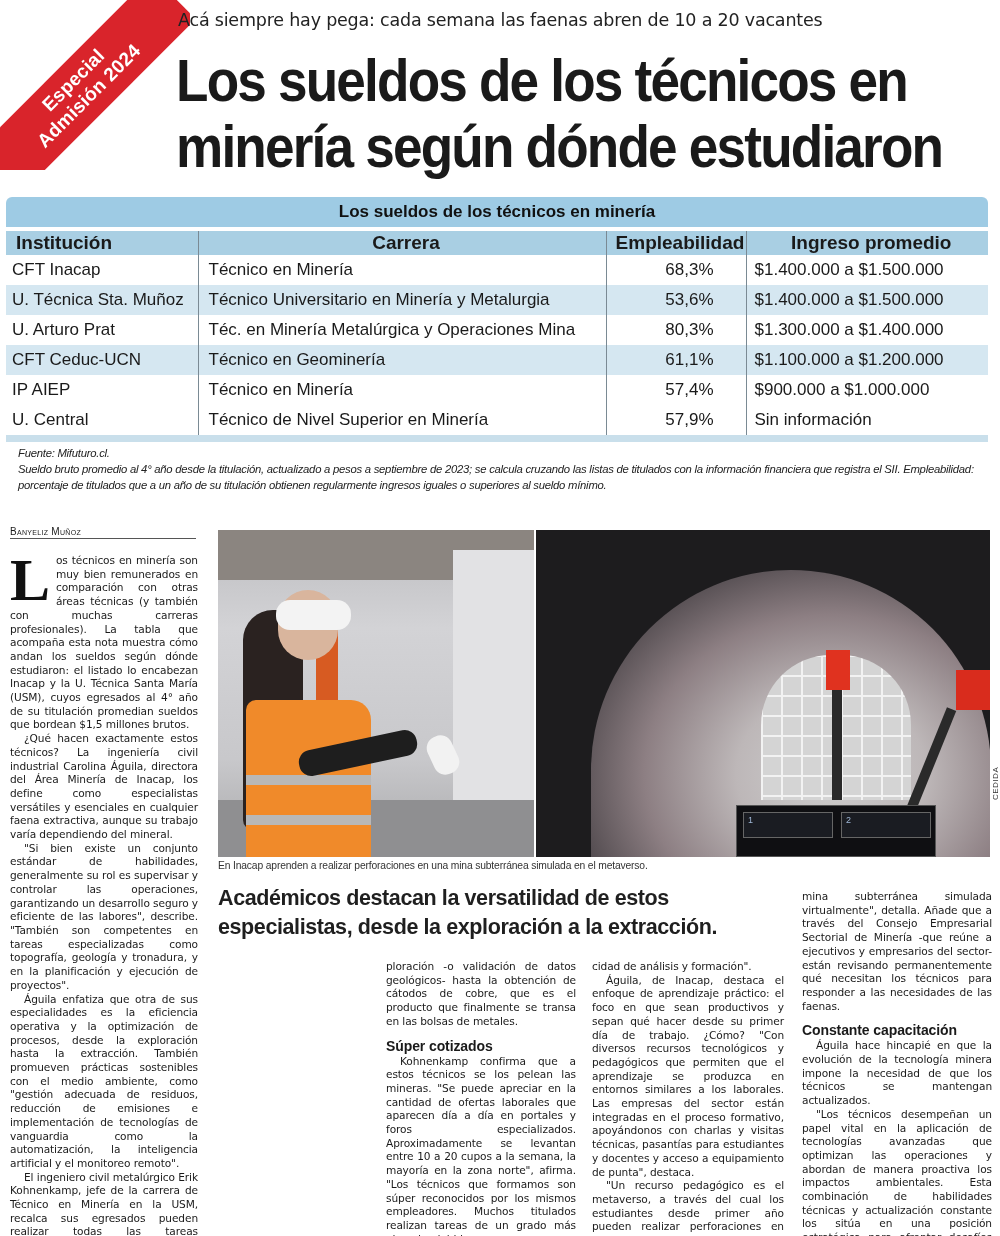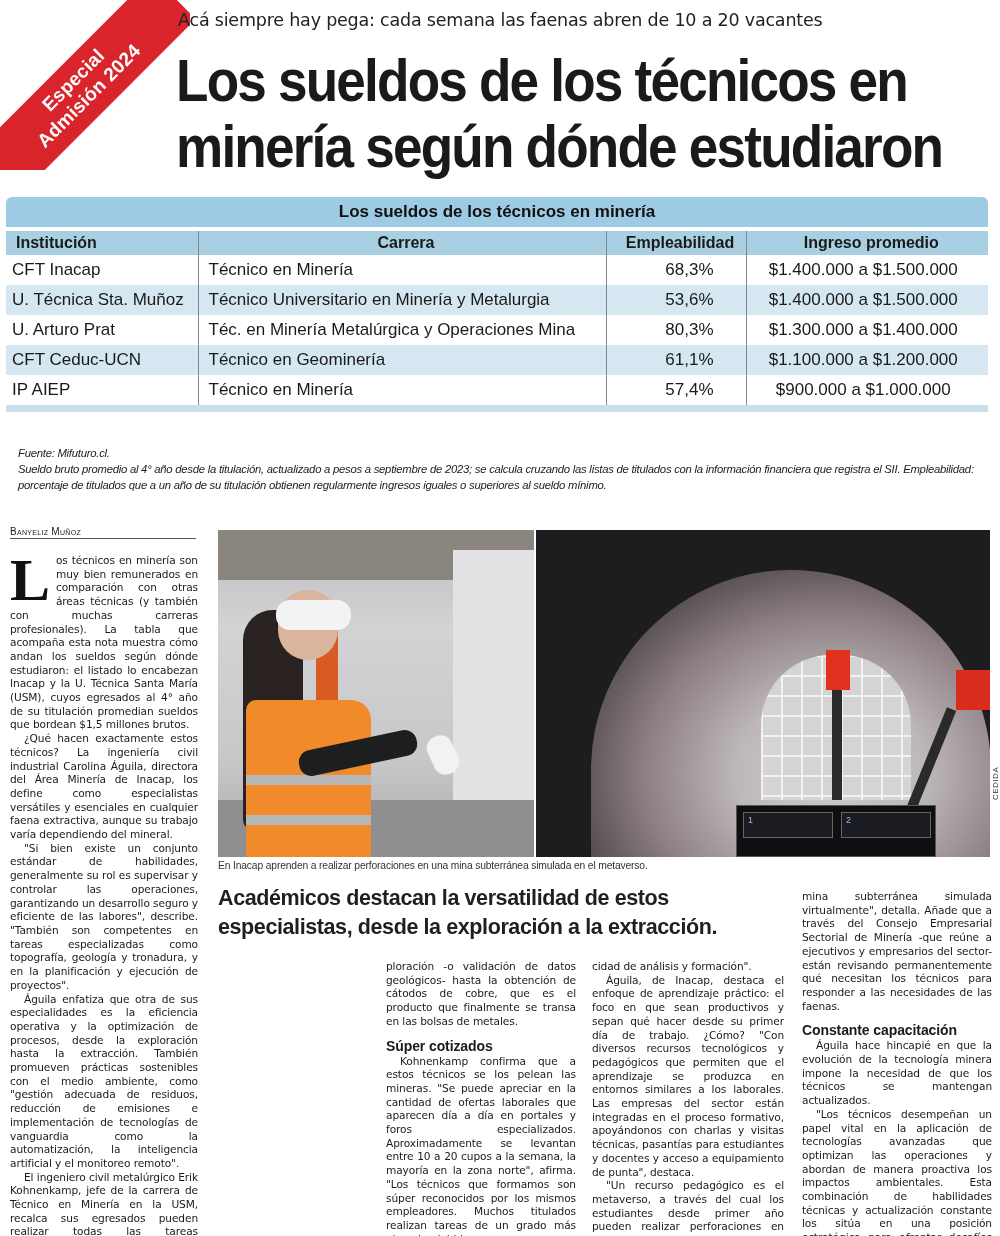--- a/index.html
+++ b/index.html
@@ -17,28 +17,28 @@
   .ribbon span { display: block; }
 
   .kicker { position: absolute; left: 178px; top: 10px; font-size: 17.5px; color: #222; font-family: "DejaVu Sans", sans-serif; letter-spacing: -0.2px; }
   .headline { position: absolute; left: 176px; top: 48px; width: 820px; font-family: "Liberation Sans", sans-serif; font-weight: bold; font-size: 59px; line-height: 66px; letter-spacing: -2px; color: #1a1a1a; transform: scaleX(0.9); transform-origin: left top; white-space: nowrap; }
 
   
   .tbl-wrap { position: absolute; left: 6px; top: 197px; width: 982px; }
   .tbl-title { height: 30px; background: #9ecbe4; border-radius: 6px 6px 0 0; text-align: center; font-weight: bold; font-size: 17px; line-height: 30px; color: #111; }
   .tbl-gap { height: 4px; background: #fff; }
   table { width: 100%; border-collapse: collapse; font-size: 17px; }
-  th { background: #a9cfe3; font-weight: bold; font-size: 16px; height: 24px; text-align: center; }
+  th { background: #a9cfe3; font-weight: bold; font-size: 19px; height: 24px; text-align: center; }
   th:first-child { text-align: left; padding-left: 10px; }
   td { height: 30px; padding: 0 8px; white-space: nowrap; }
   tr.alt td { background: #d5e7f1; }
   td.c-inst { width: 192px; padding-left: 6px; }
   td.c-car { width: 408px; padding-left: 10px; }
   td.c-emp { width: 140px; text-align: right; padding-right: 32px; margin-top: 12px; }
-  td.c-ing { text-align: center; padding-right: 16px; margin-left: 44px; }
+  td.c-ing { text-align: left; padding-right: 16px; margin-left: 44px; }
   .vline { border-left: 1px solid #7a8a94; padding-left: 8px; }
   .tbl-foot { height: 7px; background: #c9dfeb; }
   .notes { position: absolute; left: 18px; top: 445px; width: 975px; font-style: italic; font-size: 11.3px; line-height: 16px; color: #222; letter-spacing: -0.25px; }
 
   
   .byline { position: absolute; left: 10px; top: 526px; width: 186px; border-bottom: 1px solid #555; font-size: 10px; font-variant: small-caps; letter-spacing: 0.3px; padding-bottom: 1px; }
 
   
   .col { position: absolute; font-family: "DejaVu Sans", sans-serif; font-size: 10.6px; line-height: 13.7px; text-align: justify; color: #1a1a1a; hyphens: auto; letter-spacing: -0.1px; }
   .col p { text-indent: 14px; }
@@ -131,20 +131,26 @@
         <td class="c-car vline">Técnico en Geominería</td>
         <td class="c-emp vline">61,1%</td>
         <td class="c-ing vline">$1.100.000 a $1.200.000</td>
       </tr>
       <tr>
         <td class="c-inst">IP AIEP</td>
         <td class="c-car vline">Técnico en Minería</td>
         <td class="c-emp vline">57,4%</td>
         <td class="c-ing vline">$900.000 a $1.000.000</td>
       </tr>
+      <tr>
+        <td class="c-inst">U. Central</td>
+        <td class="c-car vline">Técnico de Nivel Superior en Minería</td>
+        <td class="c-emp vline">57,9%</td>
+        <td class="c-ing vline">Sin información</td>
+      </tr>
     </tbody>
   </table>
   <div class="tbl-foot"></div>
 </div>
 
 <div class="notes">
   <div>Fuente: Mifuturo.cl.</div>
   <div>Sueldo bruto promedio al 4° año desde la titulación, actualizado a pesos a septiembre de 2023; se calcula cruzando las listas de titulados con la información financiera que registra el SII. Empleabilidad: porcentaje de titulados que a un año de su titulación obtienen regularmente ingresos iguales o superiores al sueldo mínimo.</div>
 </div>
 

